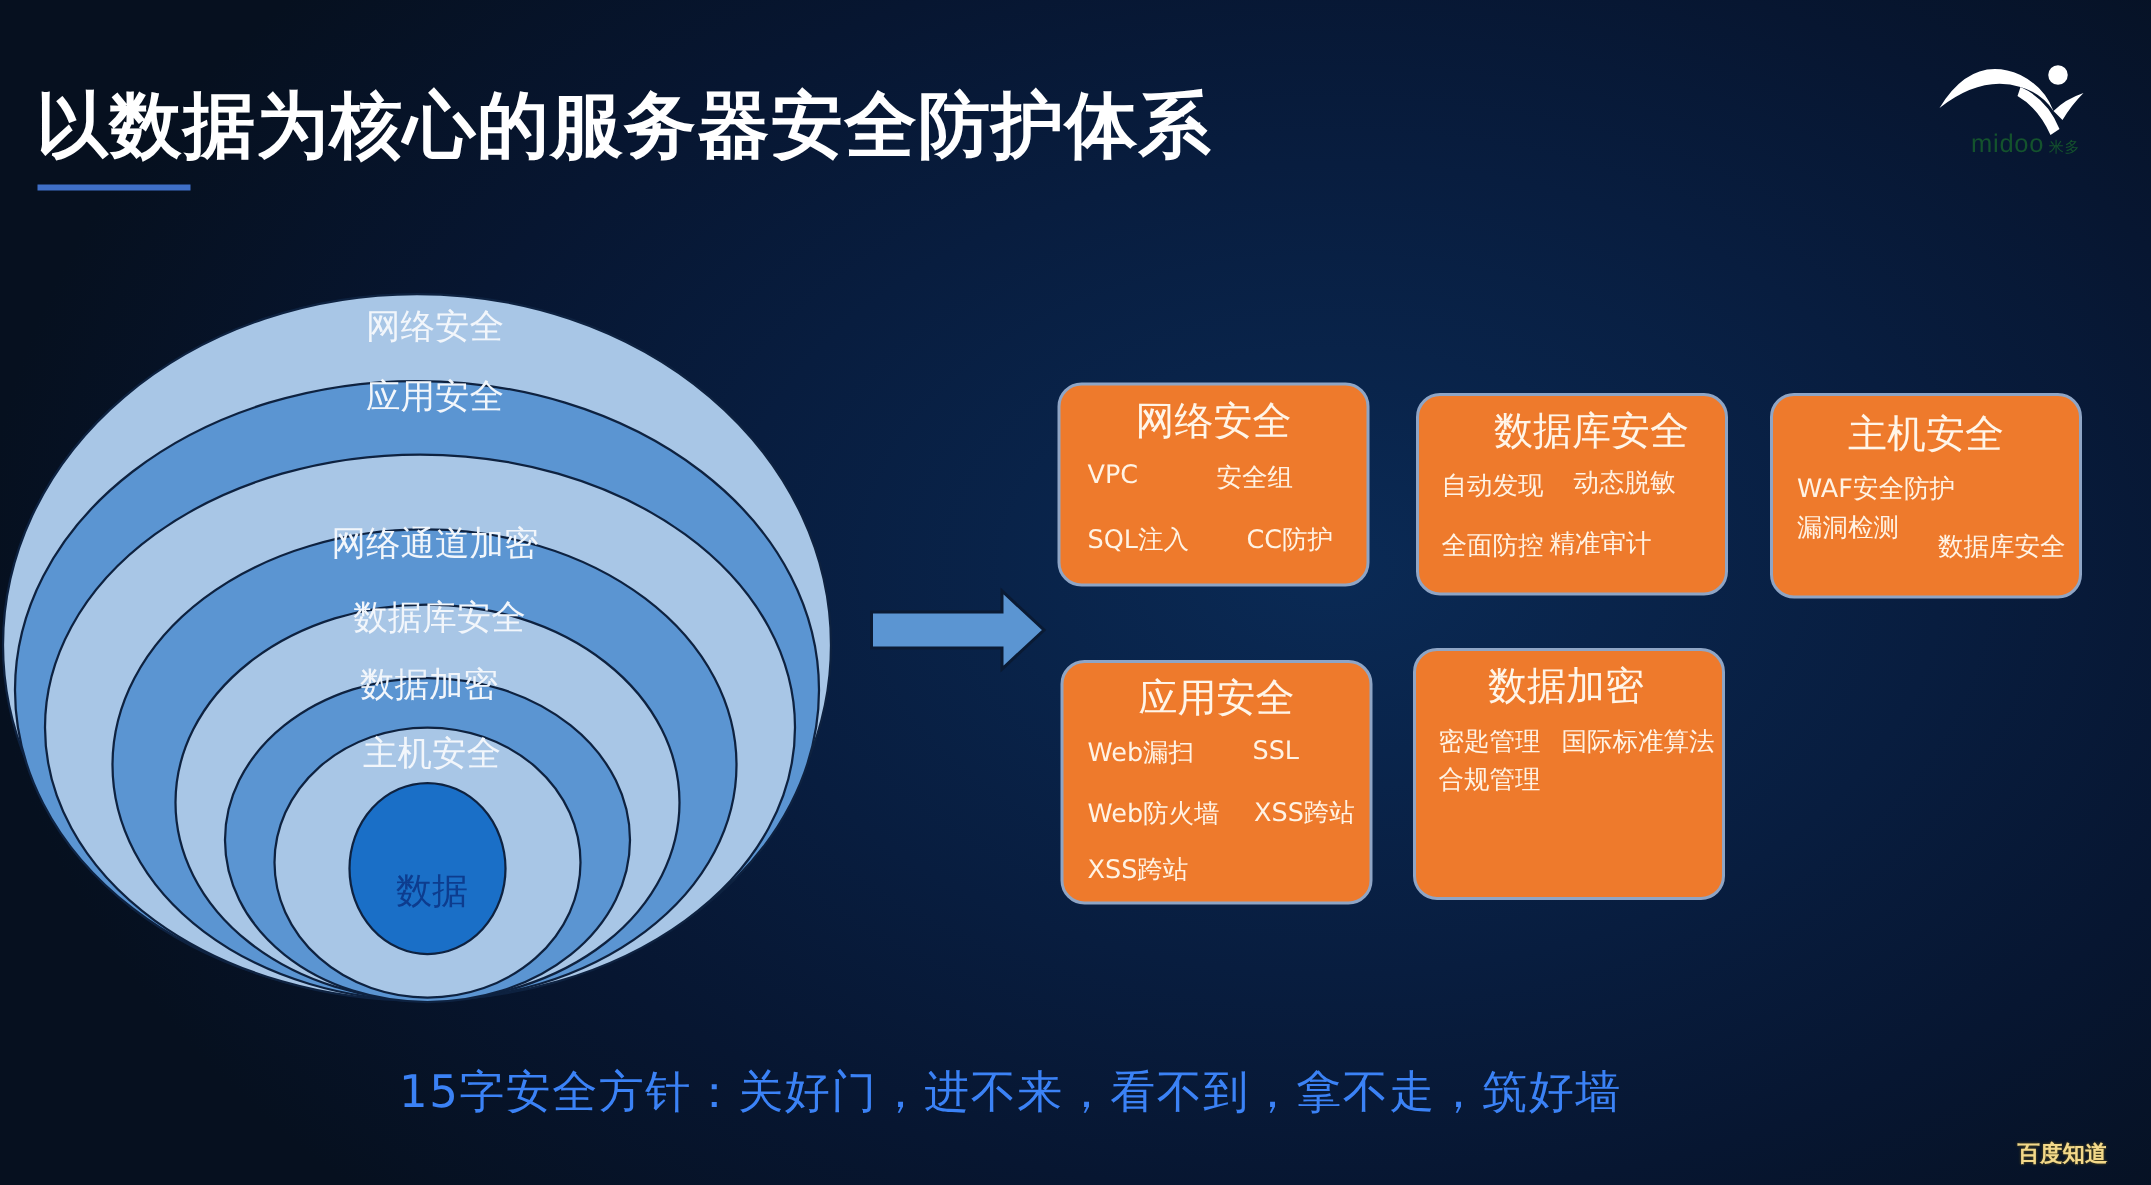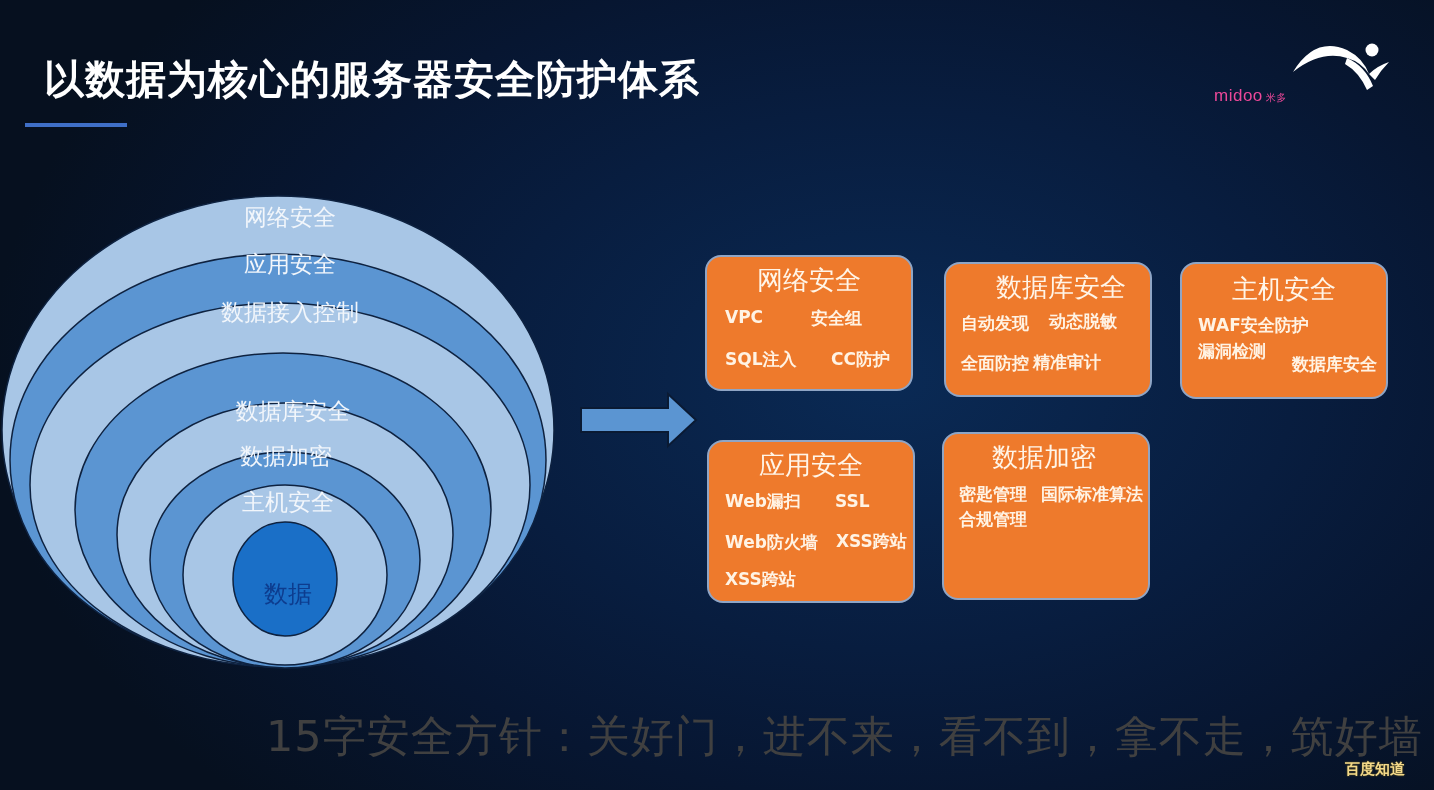--- a/index.html
+++ b/index.html
@@ -3,30 +3,30 @@
 <meta charset="utf-8">
 <style>
   html, body { margin: 0; padding: 0; }
   body {
     width: 1434px; height: 790px; overflow: hidden; position: relative;
     font-family: "DejaVu Sans", "Liberation Sans", sans-serif;
     background: radial-gradient(ellipse 900px 600px at 62% 48%, #0a2a55 0%, #081d3f 45%, #071631 70%, #06101f 100%);
     color: #fff;
   }
   .title {
-    position: absolute; left: 44px; top: 52px;
-    font-size: 40px; font-weight: bold; letter-spacing: 1px; color: #ffffff;
+    position: absolute; left: 24px; top: 52px;
+    font-size: 48px; font-weight: bold; letter-spacing: 1px; color: #ffffff;
     font-family: Liberation Mono, monospace;
   }
   .title-underline {
     position: absolute; left: 25px; top: 123px; width: 102px; height: 4px; background: #3f6fc7;
   }
   .logo { position: absolute; left: 1285px; top: 32px; width: 110px; height: 80px; }
   .logo-text {
-    position: absolute; left: 1214px; top: 86px; font-size: 17px; color: #ec4899;
+    position: absolute; left: 1314px; top: 86px; font-size: 17px; color: #14532d;
     font-family: "Liberation Sans", sans-serif; letter-spacing: 0.5px;
   }
   .logo-text small { font-size: 10px; margin-left: 3px; }
 
   .onion { position: absolute; left: 0; top: 190px; width: 580px; height: 480px; }
   .onion svg { position: absolute; left: 0; top: 0; }
   .layer-label {
     position: absolute; left: 0; width: 580px; text-align: center; font-size: 23px; color: #f2f6fb;
     font-family: "DejaVu Sans", sans-serif;
   }
@@ -35,24 +35,24 @@
   .arrow { position: absolute; left: 578px; top: 390px; }
 
   .card {
     position: absolute; background: #ee7a2c; border: 2px solid #8fa5c5; border-radius: 16px;
     box-sizing: border-box; color: #fff3e4;
   }
   .card-title {
     position: absolute; left: 0; right: 0; text-align: center; font-size: 26px; color: #fff5e8;
     font-family: "DejaVu Sans", sans-serif;
   }
-  .card-item { position: absolute; font-size: 17px; white-space: nowrap; color: #fff3e4; font-weight: bold; }
+  .card-item { position: absolute; font-size: 17px; white-space: nowrap; color: #fff3e4; }
 
   .footer {
-    position: absolute; left: 266px; top: 708px; font-size: 43px; color: #404040;
+    position: absolute; left: 266px; top: 708px; font-size: 30px; color: #3b82f6;
     font-family: "DejaVu Sans", sans-serif; letter-spacing: 1px;
   }
   .watermark {
     position: absolute; left: 1345px; top: 760px; font-size: 15px; font-weight: bold;
     color: #f3d98a; text-shadow: 0 0 2px #6b5a1a;
   }
 </style>
 </head>
 <body>
 
@@ -75,21 +75,21 @@
     <ellipse cx="278" cy="270" rx="268" ry="206" fill="#5b95d2" stroke="#0e2240" stroke-width="1.5"></ellipse>
     <ellipse cx="280" cy="295" rx="250" ry="182" fill="#a8c6e6" stroke="#0e2240" stroke-width="1.5"></ellipse>
     <ellipse cx="283" cy="320" rx="208" ry="157" fill="#5b95d2" stroke="#0e2240" stroke-width="1.5"></ellipse>
     <ellipse cx="285" cy="345" rx="168" ry="132" fill="#a8c6e6" stroke="#0e2240" stroke-width="1.5"></ellipse>
     <ellipse cx="285" cy="370" rx="135" ry="108" fill="#5b95d2" stroke="#0e2240" stroke-width="1.5"></ellipse>
     <ellipse cx="285" cy="385" rx="102" ry="90" fill="#a8c6e6" stroke="#0e2240" stroke-width="1.5"></ellipse>
     <ellipse cx="285" cy="389" rx="52" ry="57" fill="#1a6fc7" stroke="#0e2240" stroke-width="1.5"></ellipse>
   </svg>
   <div class="layer-label" style="top:12px">网络安全</div>
   <div class="layer-label" style="top:59px">应用安全</div>
-  <div class="layer-label" style="top:107px">数据接入控制</div>
+  <div class="layer-label" style="top:157px">网络通道加密</div>
   <div class="layer-label" style="top:206px; left:3px">数据库安全</div>
   <div class="layer-label" style="top:251px; left:-4px">数据加密</div>
   <div class="layer-label" style="top:297px; left:-2px">主机安全</div>
   <div class="layer-label core-label" style="top:388px; left:-2px">数据</div>
 </div>
 
 <svg class="arrow" width="120" height="60" viewBox="0 0 120 60">
   <polygon points="3,18 90,18 90,4 118,30 90,56 90,42 3,42" fill="#5b95d2" stroke="#0a1a33" stroke-width="2"></polygon>
 </svg>
 

